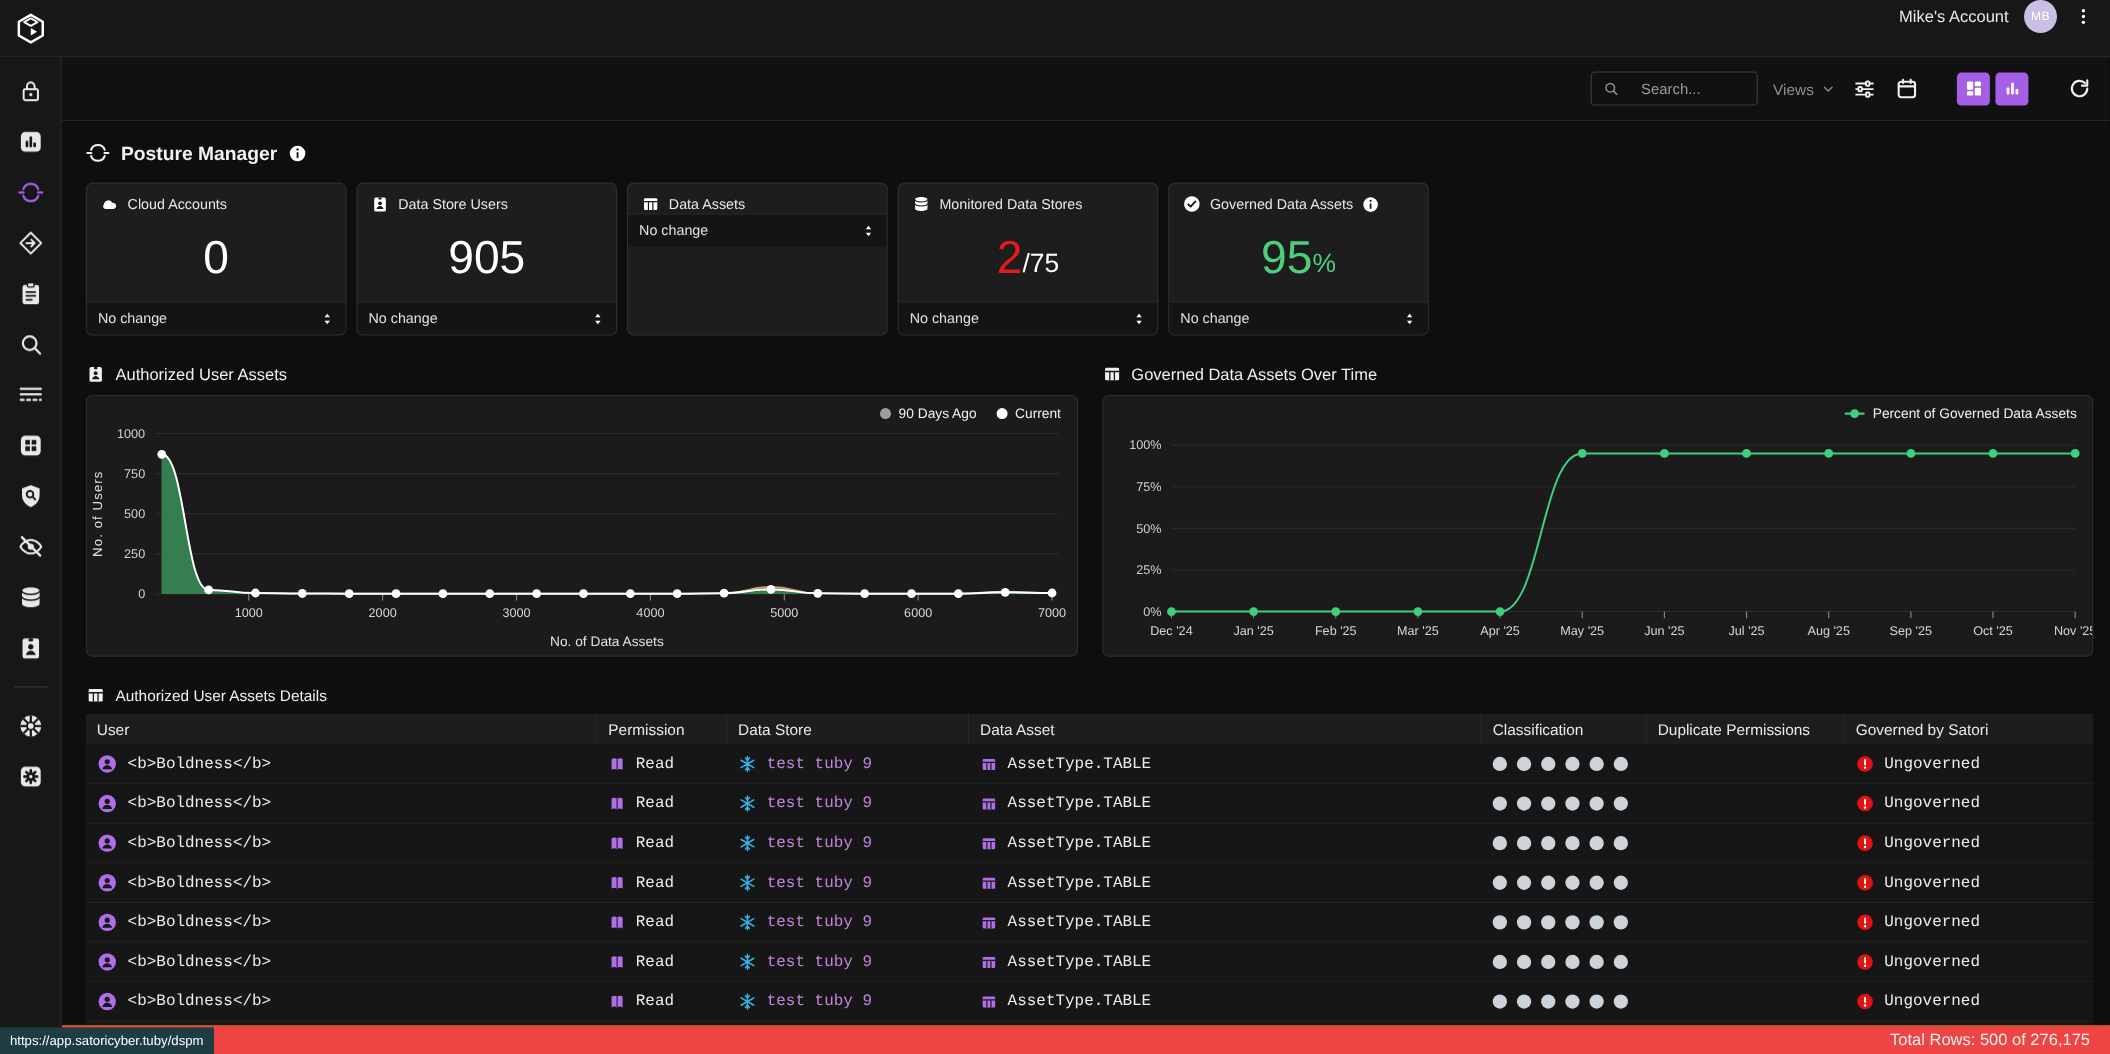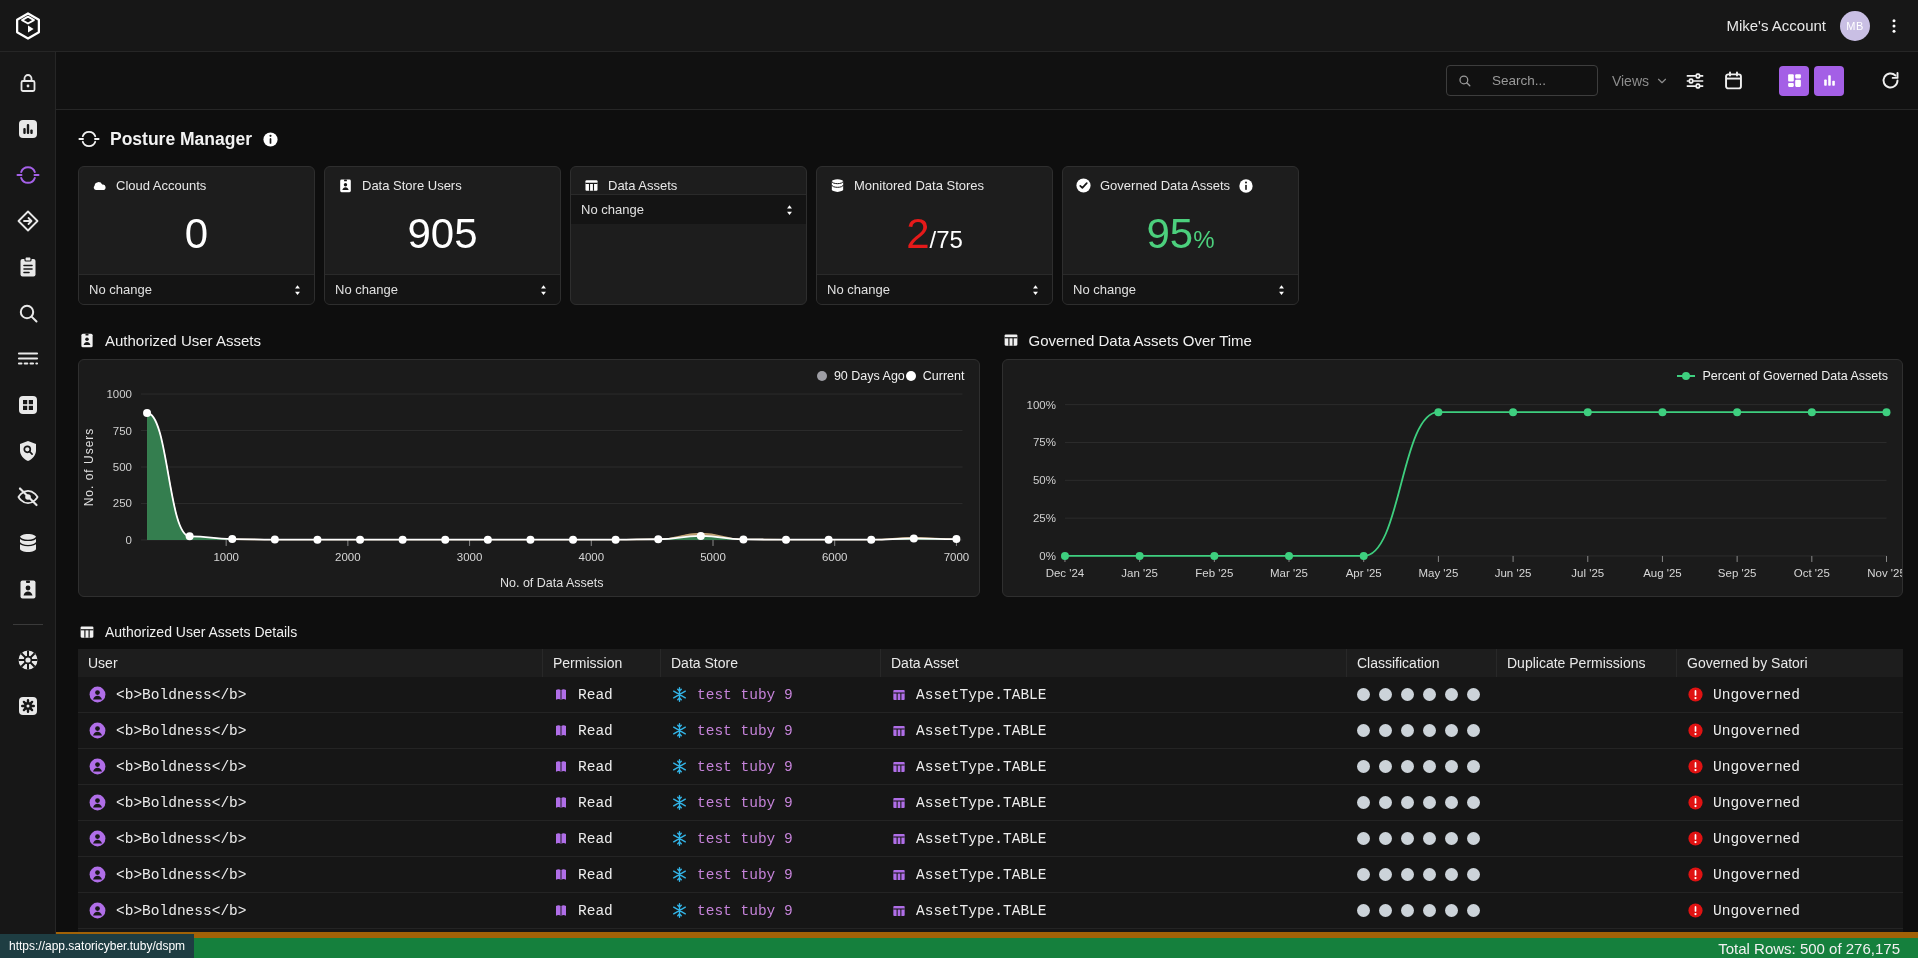--- a/index.html
+++ b/index.html
@@ -1,21 +1,21 @@
 <!DOCTYPE html>
 <html><head>
 <meta charset="utf-8">
 <style>
   * { margin:0; padding:0; box-sizing:border-box; }
   html,body { width:1918px; height:958px; overflow:hidden; background:#0e0e0e;
               font-family:"Liberation Sans", sans-serif; color:#ececec; }
 
   
   .topbar { position:fixed; top:0; left:0; right:0; height:52px; background:#171717;
-            border-bottom:1px solid #262626; display:flex; align-items:center; z-index:30; }
+            border-bottom:1px solid #262626; display:flex; align-items:flex-start; z-index:30; }
   .logo-box { width:56px; height:52px; display:flex; align-items:center; justify-content:center; }
   .topbar-right { margin-left:auto; display:flex; align-items:center; gap:14px; padding-right:14px; }
   .account-name { font-size:15px; color:#e8e8e8; }
   .avatar { width:30px; height:30px; border-radius:50%; background:#c9bfe4; color:#fff;
             font-size:11px; display:flex; align-items:center; justify-content:center; letter-spacing:.5px; }
   .kebab { width:20px; height:24px; display:flex; align-items:center; justify-content:center; cursor:pointer; }
 
   
   .sidebar { position:fixed; top:52px; left:0; bottom:0; width:56px; background:#171717;
              border-right:1px solid #262626; display:flex; flex-direction:column; align-items:center;
@@ -64,21 +64,21 @@
 
   
   .sect-titles { margin-top:24px; display:flex; gap:22px; }
   .sect-title { flex:1 1 0; display:flex; align-items:center; gap:9px; height:22px; }
   .sect-title .s-icon { width:18px; height:18px; color:#f0f0f0; }
   .sect-title span { font-size:15px; color:#f0f0f0; }
   .panels-row { margin-top:8px; display:flex; gap:22px; }
   .panel { flex:1 1 0; height:238px; background:#1b1b1b; border:1px solid #2f2f2f;
            border-radius:6px; position:relative; }
   .panel svg.chart { position:absolute; inset:0; width:100%; height:100%; }
-  .legend { position:absolute; top:9px; right:14px; display:flex; gap:1px; align-items:center; z-index:2; }
+  .legend { position:absolute; top:9px; right:14px; display:flex; gap:18px; align-items:center; z-index:2; }
   .legend-item { display:flex; align-items:center; gap:7px; font-size:12.5px; color:#f0f0f0; cursor:pointer; }
   .legend-dot { width:10px; height:10px; border-radius:50%; }
   .legend-linedot { position:relative; width:18px; height:10px; }
   .legend-linedot .ln { position:absolute; top:4px; left:0; right:0; height:2px; }
   .legend-linedot .dt { position:absolute; top:1px; left:5px; width:8px; height:8px; border-radius:50%; }
 
   
   .table-title-row { margin-top:24px; display:flex; align-items:center; gap:9px; height:22px; }
   .table-title-row .s-icon { width:18px; height:18px; color:#f0f0f0; }
   .table-title-row span { font-size:14px; color:#f0f0f0; }
@@ -92,22 +92,22 @@
   .td { display:flex; align-items:center; gap:9px; padding:0 10px; font-size:14.5px; color:#ececec; overflow:hidden; white-space:nowrap; }
   .td .r-icon { width:19px; height:19px; flex:0 0 auto; }
   .purple { color:#b06ee8; }
   .blue { color:#33b5e8; }
   .link-purple { color:#c583d9; }
   .dots { display:flex; gap:9px; }
   .cls-dot { width:13px; height:13px; border-radius:50%; background:#ccd3d9; }
   .partial-row { height:6px; background:#161616; }
 
   
-  .bottombar { position:fixed; left:56px; right:0; bottom:0; height:26px; background:#15803d;
-               border-top:6px solid #a16207; display:flex; align-items:center;
+  .bottombar { position:fixed; left:56px; right:0; bottom:0; height:26px; background:#ef4444;
+               border-top:1px solid #a16207; display:flex; align-items:center;
                justify-content:flex-end; padding-right:18px; z-index:25; }
   .bottombar span { font-size:15px; color:#f0f0f0; }
   .url-tip { position:fixed; left:0; bottom:0; background:#1e3d42; color:#fff; font-size:12px;
              padding:5px 9px; z-index:40; }
 </style>
 </head>
 <body>
 
 <header class="topbar">
   <div class="logo-box">

